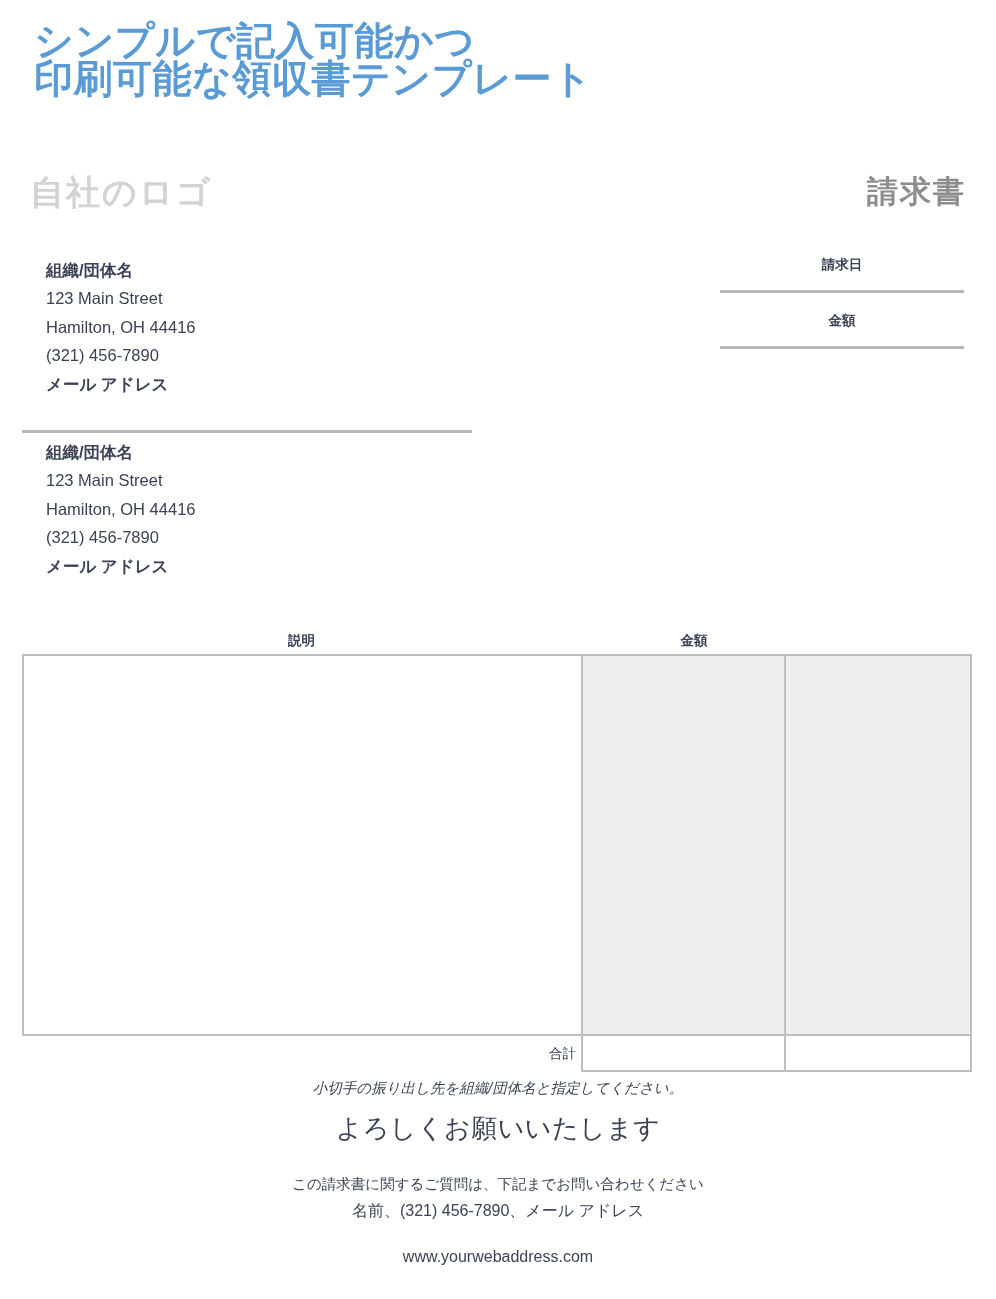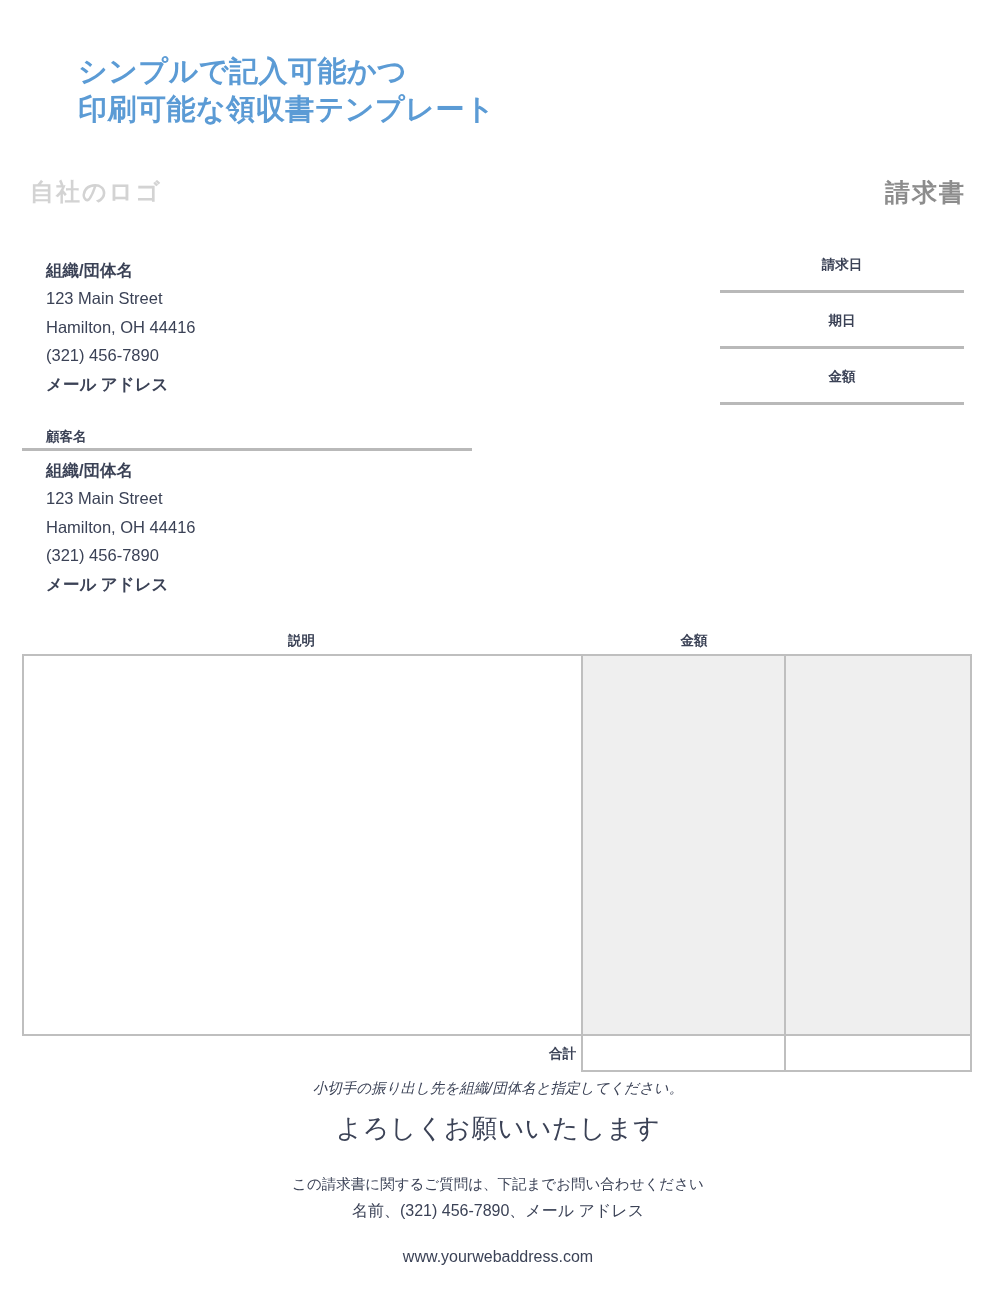--- a/index.html
+++ b/index.html
@@ -20,54 +20,53 @@
     position: relative;
     width: 996px;
     height: 1299px;
     box-sizing: border-box;
   }
 
   
   .headline {
     position: absolute;
     left: 34px;
-    top: 52px;
+    top: 22px;
     width: 760px;
     color: #5b9bd5;
-    font-size: 29px;
+    font-size: 39px;
     font-weight: bold;
     line-height: 38px;
     letter-spacing: 0.5px;
-    margin-left: 44px;
   }
   .headline-line { display: block; white-space: nowrap; }
 
   
   .logo-row {
     position: absolute;
     left: 0;
     top: 170px;
     width: 996px;
     height: 50px;
   }
   .company-logo {
     position: absolute;
     left: 30px;
     top: 0;
-    font-size: 24px;
+    font-size: 34px;
     font-weight: bold;
     color: #d3d3d3;
     letter-spacing: 2px;
     line-height: 44px;
   }
   .doc-title {
     position: absolute;
     right: 30px;
     top: 4px;
-    font-size: 25px;
+    font-size: 31px;
     font-weight: bold;
     color: #8d8d8d;
     letter-spacing: 2px;
     line-height: 36px;
   }
 
   
   .sender-block {
     position: absolute;
     left: 46px;
@@ -184,21 +183,21 @@
     border: 2px solid #bfbfbf;
     background: #efefef;
   }
 
   .items-table tr.total-row td.cell-total-label {
     height: 34px;
     border: none;
     text-align: right;
     vertical-align: middle;
     font-size: 13.5px;
-    font-weight: bold;
+    font-weight: normal;
     padding-right: 5px;
     background: #ffffff;
   }
   .items-table tr.total-row td.cell-total-value {
     height: 34px;
     border: 2px solid #bfbfbf;
     background: #ffffff;
   }
 
   
@@ -258,31 +257,26 @@
     <div class="line">(321) 456-7890</div>
     <div class="line strong">メール アドレス</div>
   </div>
 
   <div class="fields">
     <div class="field">
       <span class="field-label">請求日</span>
       <span class="field-rule"></span>
     </div>
     <div class="field">
-      <span class="field-label">期日</span>
-      <span class="field-rule"></span>
-    </div>
-    <div class="field">
       <span class="field-label">金額</span>
       <span class="field-rule"></span>
     </div>
   </div>
 
   <div class="customer-block">
-    <div class="customer-head">顧客名</div>
     <div class="customer-rule"></div>
     <div class="customer-lines">
       <div class="line strong">組織/団体名</div>
       <div class="line">123 Main Street</div>
       <div class="line">Hamilton, OH 44416</div>
       <div class="line">(321) 456-7890</div>
       <div class="line strong">メール アドレス</div>
     </div>
   </div>
 

